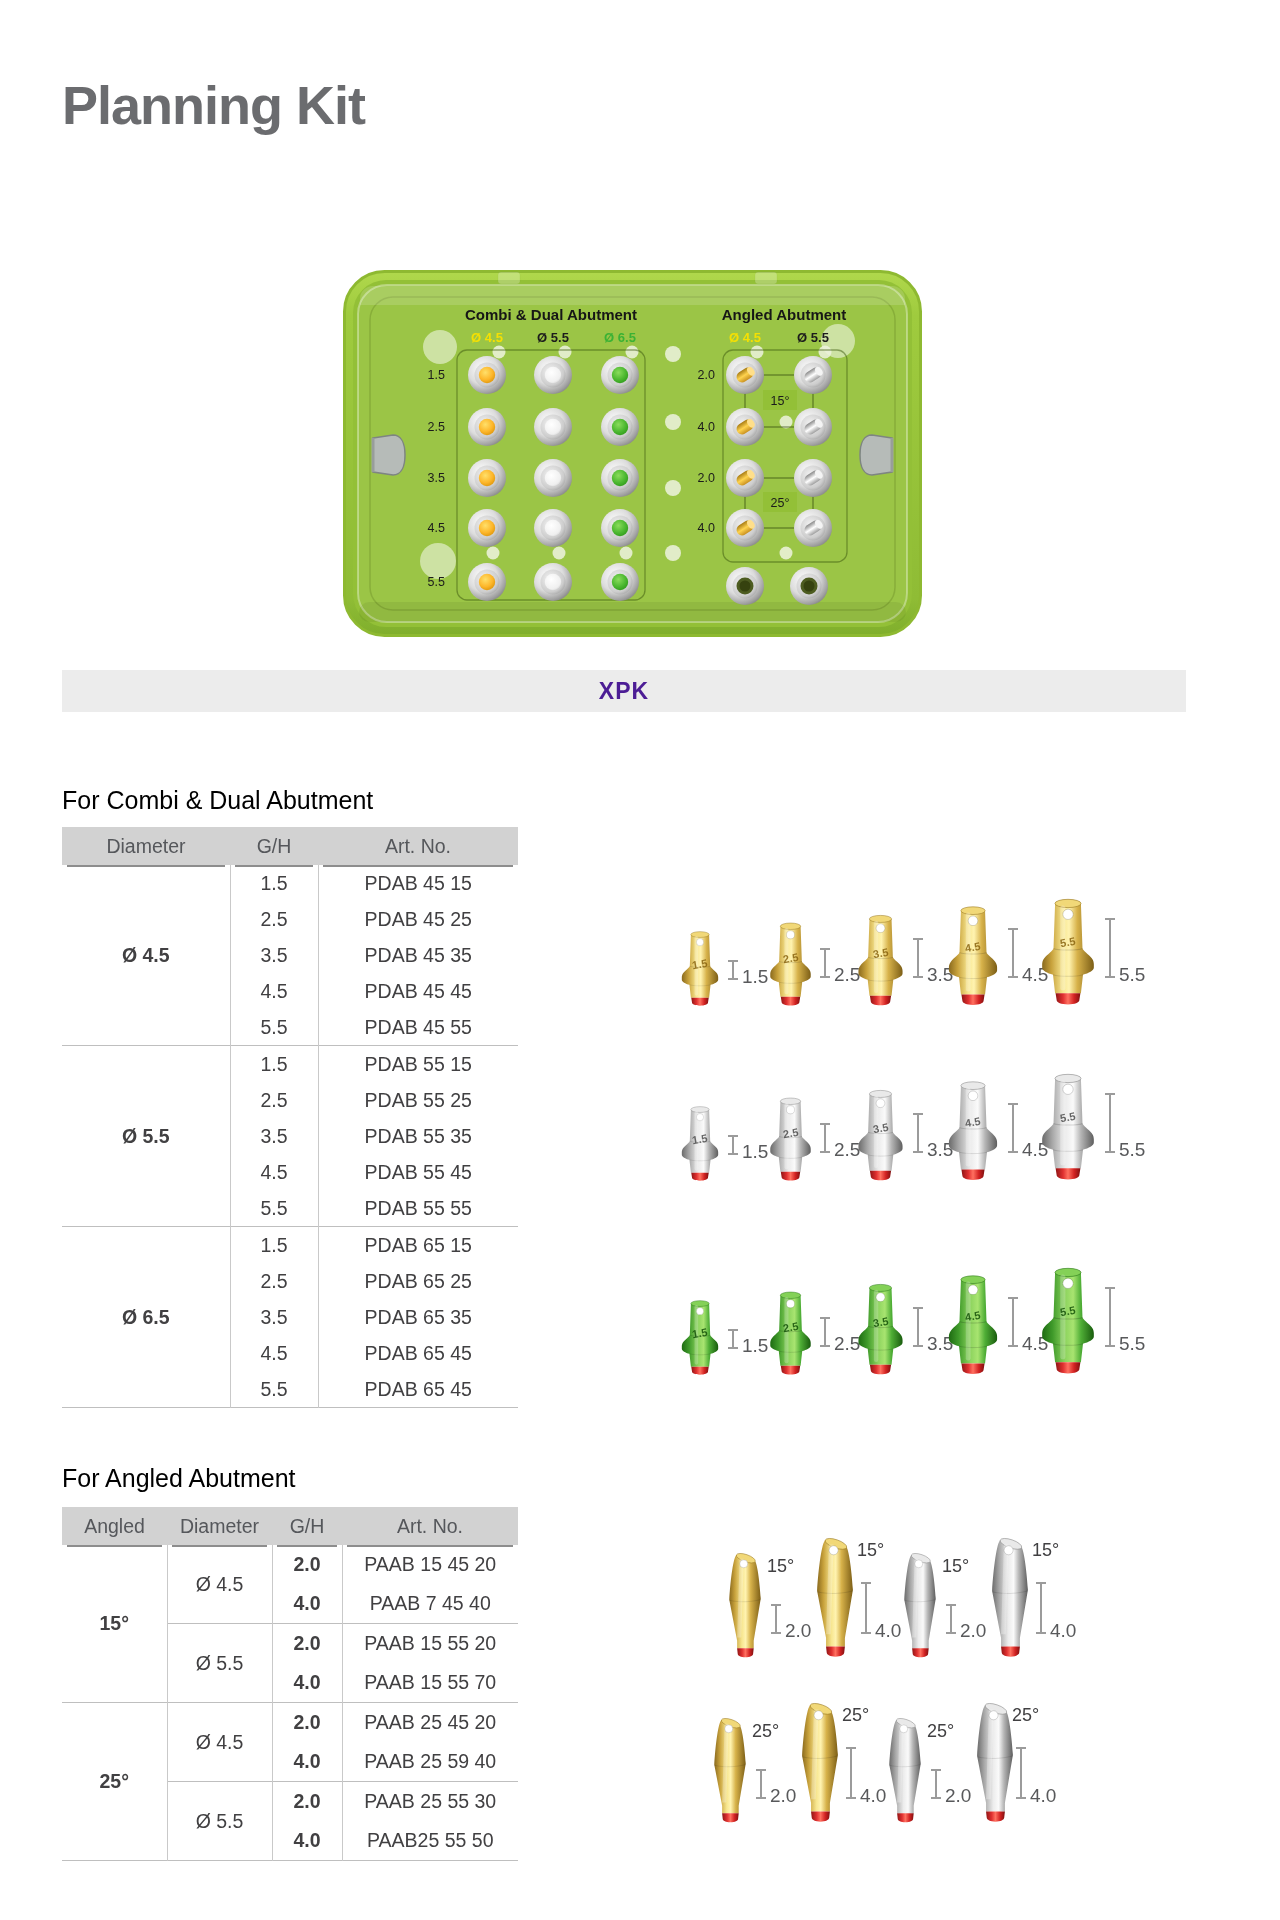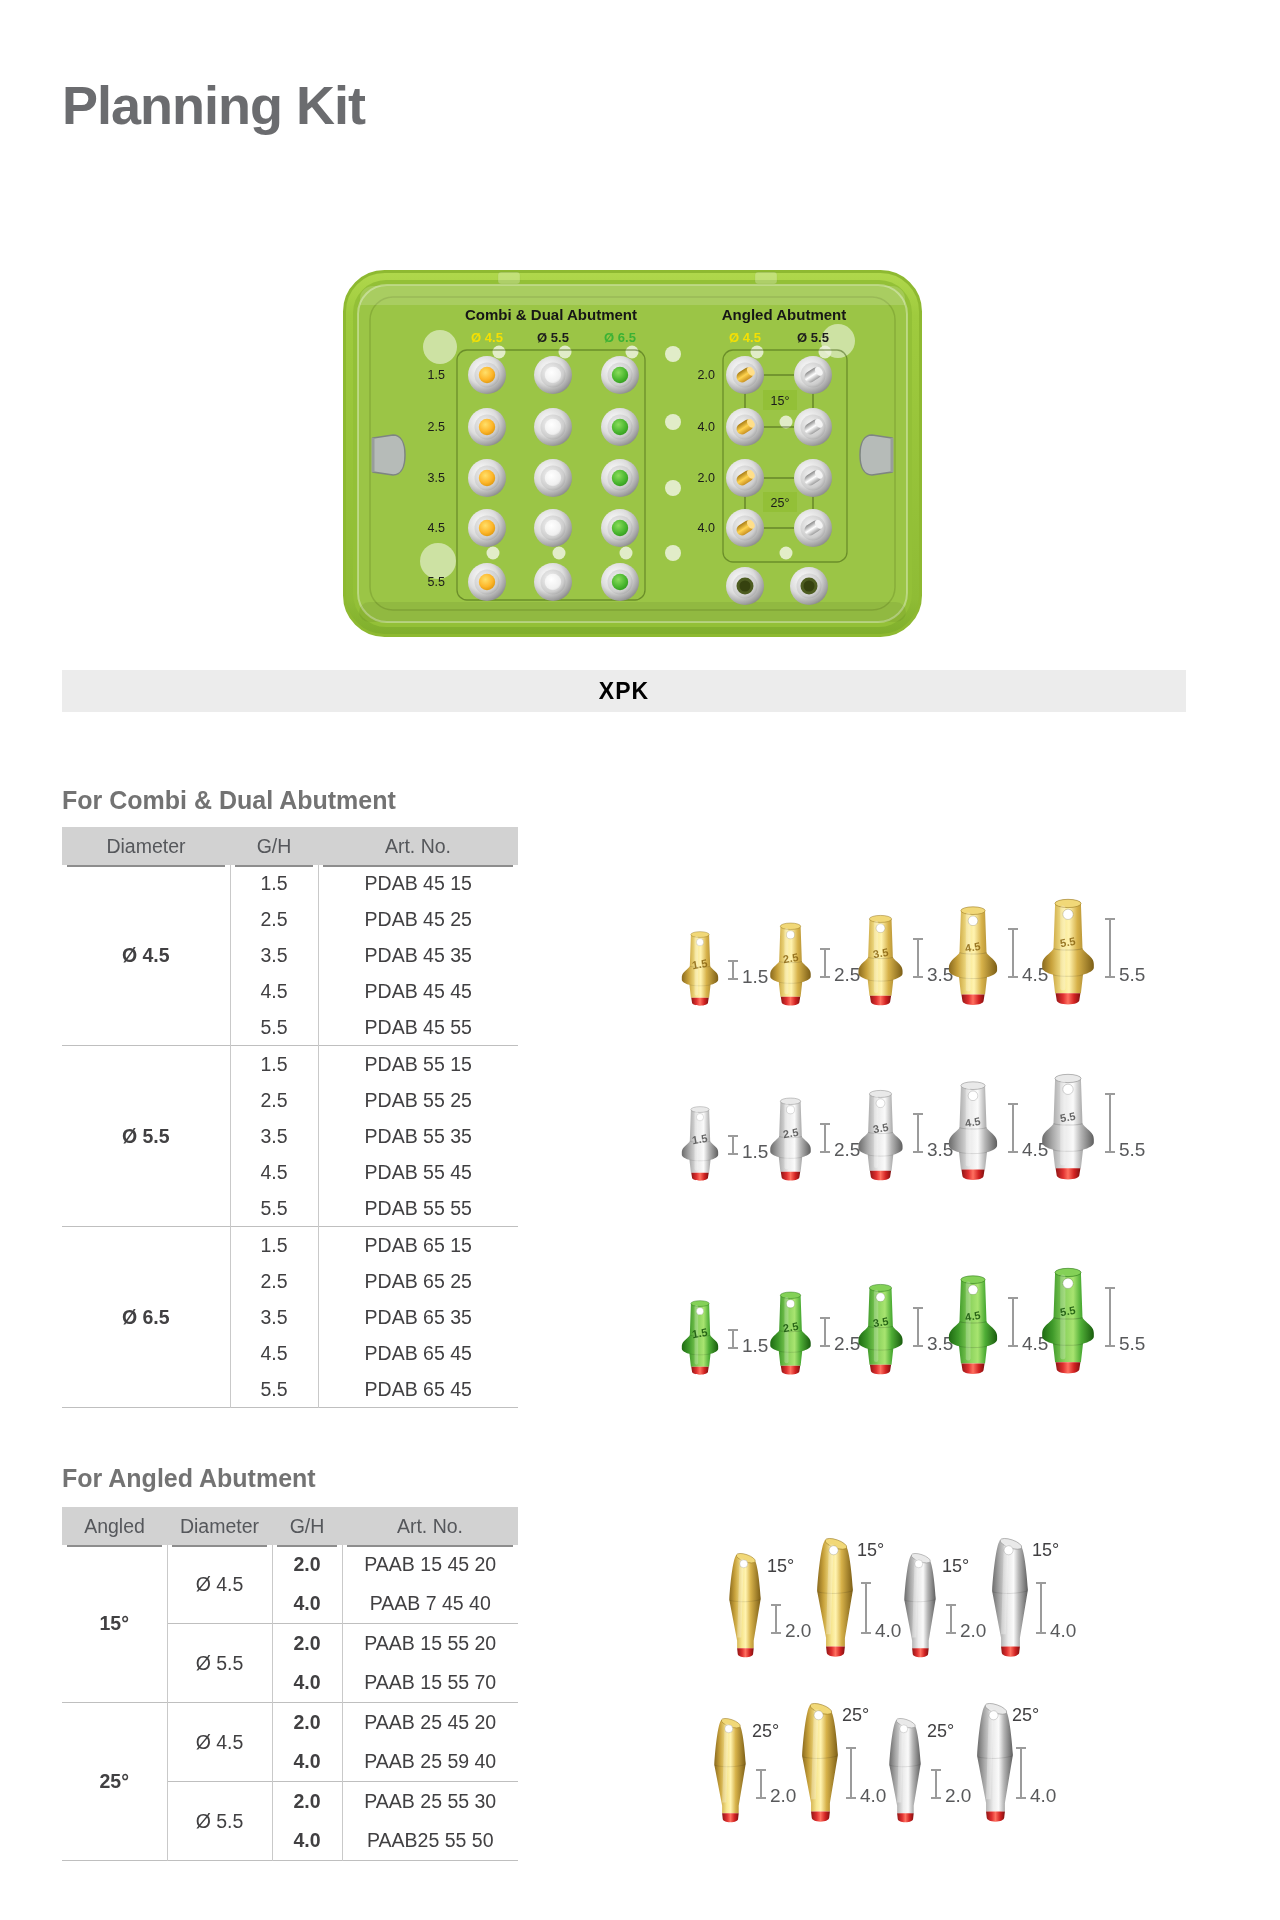--- a/index.html
+++ b/index.html
@@ -1,23 +1,23 @@
 <!DOCTYPE html>
 <html><head>
 <meta charset="utf-8">
 <style>
   html,body{margin:0;padding:0;background:#ffffff;font-family:"Liberation Sans",sans-serif;}
   .page{position:relative;width:1280px;height:1920px;background:#ffffff;overflow:hidden;}
 
   .title{position:absolute;left:62px;top:74px;font-size:54px;font-weight:700;color:#6b6c6f;letter-spacing:-1px;}
 
   .code-bar{position:absolute;left:62px;top:670px;width:1124px;height:42px;background:#ececec;display:flex;align-items:center;justify-content:center;}
-  .code-bar span{font-size:23px;font-weight:700;color:#000000;letter-spacing:1px;}
-
-  .sec-heading{position:absolute;font-size:25px;font-weight:700;color:#737373;}
+  .code-bar span{font-size:23px;font-weight:700;color:#4c1d95;letter-spacing:1px;}
+
+  .sec-heading{position:absolute;font-size:25px;font-weight:400;color:#000000;}
   .sec-heading.h1{left:62px;top:786px;}
   .sec-heading.h2{left:62px;top:1464px;}
 
   table{border-collapse:collapse;position:absolute;table-layout:fixed;}
   .t1{left:62px;top:827px;width:456px;border-bottom:1px solid #bfbfbf;}
   .t2{left:62px;top:1507px;width:456px;border-bottom:1px solid #bfbfbf;}
   th{background:#d2d2d2;font-weight:400;color:#55575b;font-size:19.5px;height:36px;box-shadow:0 7px 0 -5px #8d8d8d;}
   td{text-align:center;font-size:19.5px;color:#414042;font-weight:400;padding:0;}
   .t1 td{height:36px;}
   .t2 td{height:39px;}

